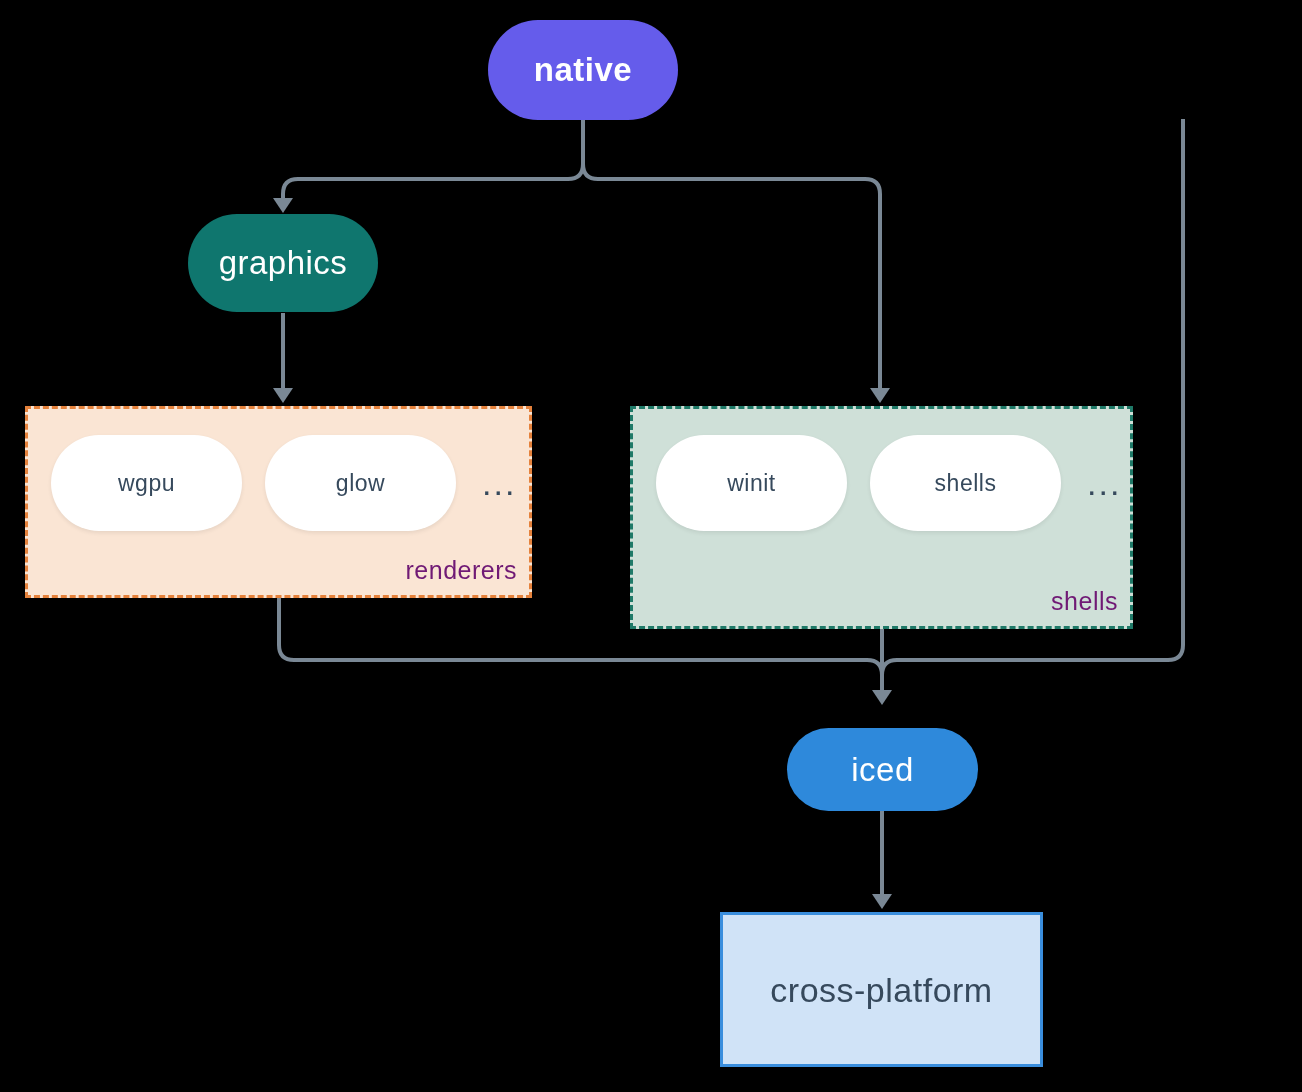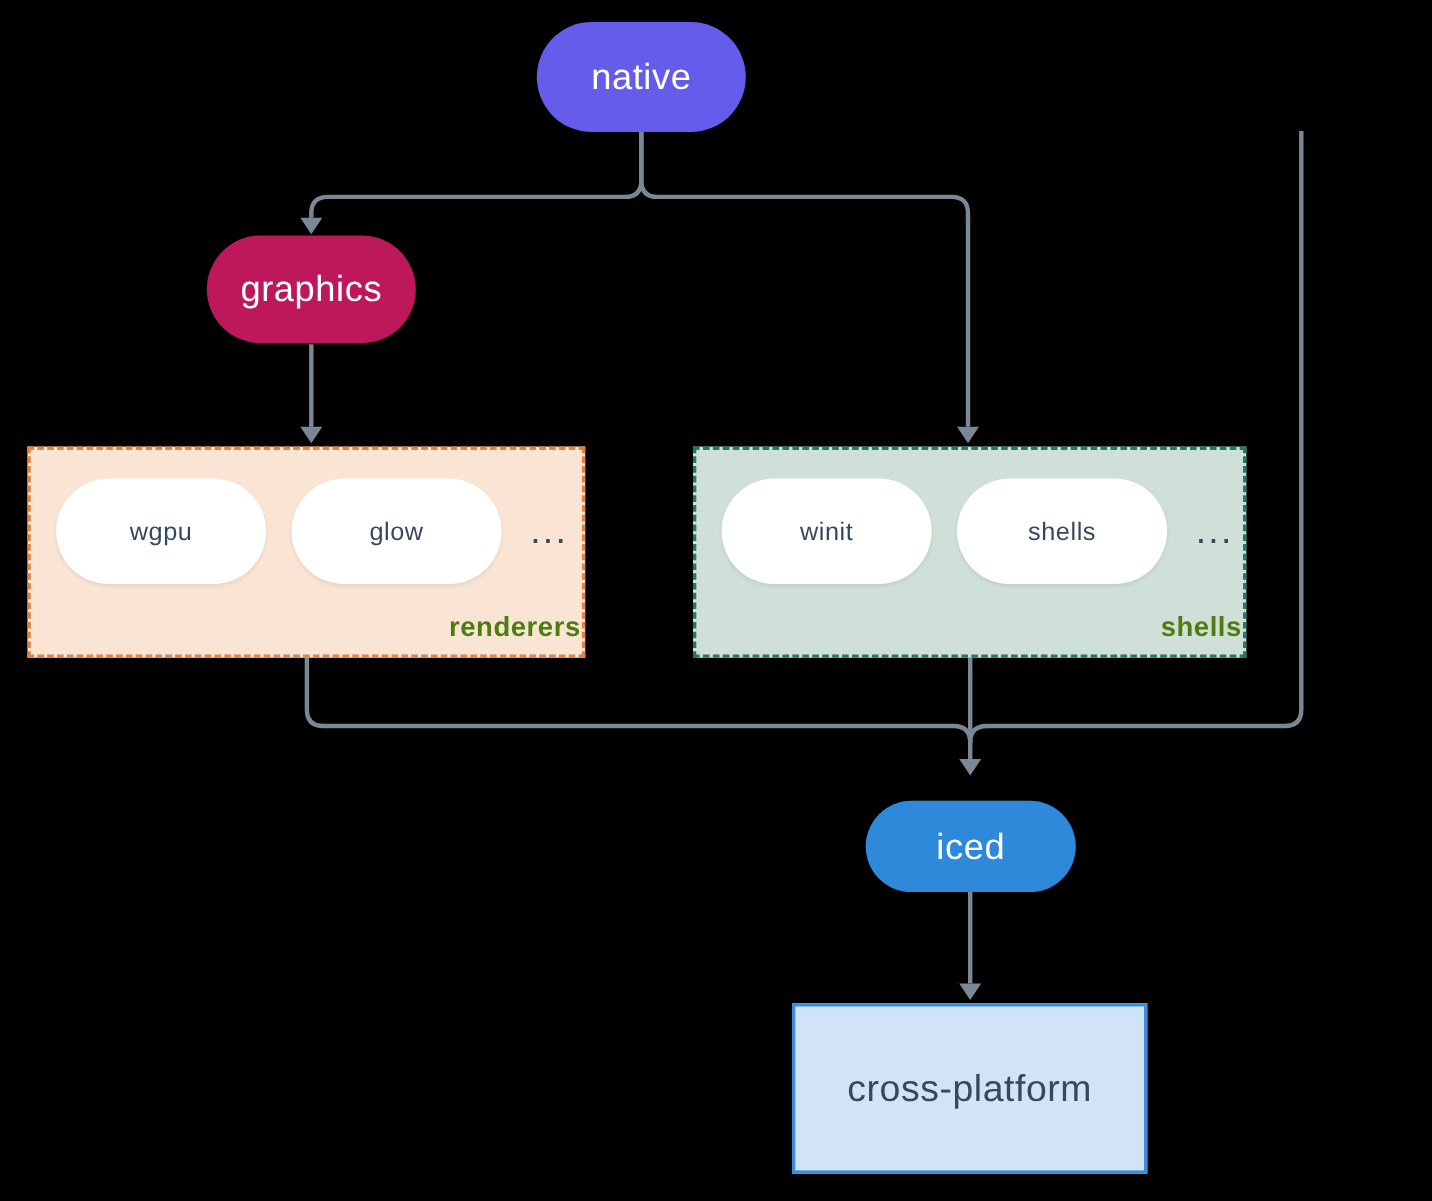--- a/index.html
+++ b/index.html
@@ -11,31 +11,31 @@
     overflow:hidden;
   }
   .wires{position:absolute;left:0;top:0;width:1302px;height:1092px;}
   .pill{
     position:absolute;
     border-radius:60px;
     display:flex;align-items:center;justify-content:center;
     font-size:33px;letter-spacing:.5px;
   }
   .pill.purple{background:#655CEB;color:#FFFFFF;}
-  .pill.orange{background:#be185d;color:#FFFFFF;}
+  .pill.orange{background:#0f766e;color:#FFFFFF;}
   .pill.blue{background:#2E89DB;color:#FFFFFF;}
   .group{
     position:absolute;box-sizing:border-box;
     border:3px dashed;
   }
   .group.renderers{background:#FAE5D4;border-color:#E5823C;}
   .group.shells{background:#CFE0D8;border-color:#1F7A68;}
   .group-label{
-    position:absolute;right:1px;bottom:10px;
-    font-size:25px;color:#4d7c0f;letter-spacing:.5px;font-weight:bold;
+    position:absolute;right:12px;bottom:10px;
+    font-size:25px;color:#701a75;letter-spacing:.5px;
   }
   .pill-row{
     position:absolute;left:23px;top:26px;
     display:flex;align-items:center;
   }
   .wpill{
     width:191px;height:96px;flex:none;
     border-radius:60px;background:#FFFFFF;color:#36495C;
     display:flex;align-items:center;justify-content:center;
     font-size:23px;letter-spacing:.5px;
@@ -46,26 +46,26 @@
     font-size:34px;color:#36495C;margin-left:26px;letter-spacing:2px;
   }
   .appbox{
     position:absolute;left:720px;top:912px;width:323px;height:155px;
     box-sizing:border-box;
     background:#D0E3F7;border:3px solid #3A8EDD;
     display:flex;flex-direction:column;align-items:center;justify-content:center;
     font-size:34px;line-height:48px;color:#36495C;letter-spacing:.5px;
   }
   
-  .node-native{left:488px;top:20px;width:190px;height:100px;}
+  .node-native{left:488px;top:20px;width:190px;height:100px;font-weight:bold;}
   .node-web{left:1088px;top:22px;width:190px;height:96px;}
   .node-graphics{left:188px;top:214px;width:190px;height:98px;}
   .node-iced{left:787px;top:728px;width:191px;height:83px;}
   .group.renderers{left:25px;top:406px;width:507px;height:192px;}
-  .group.shells{left:630px;top:406px;width:503px;height:192px;}
+  .group.shells{left:630px;top:406px;width:503px;height:223px;}
 </style>
 </head>
 <body>
 
 <div class="canvas">
 
   <svg class="wires" viewBox="0 0 1302 1092">
     <g stroke="#7A8895" stroke-width="4" fill="none" stroke-linejoin="round">
       <path d="M 583 120 L 583 164 Q 583 179 568 179 L 298 179 Q 283 179 283 194 L 283 198"></path>
       <path d="M 583 120 L 583 164 Q 583 179 598 179 L 865 179 Q 880 179 880 194 L 880 388"></path>

